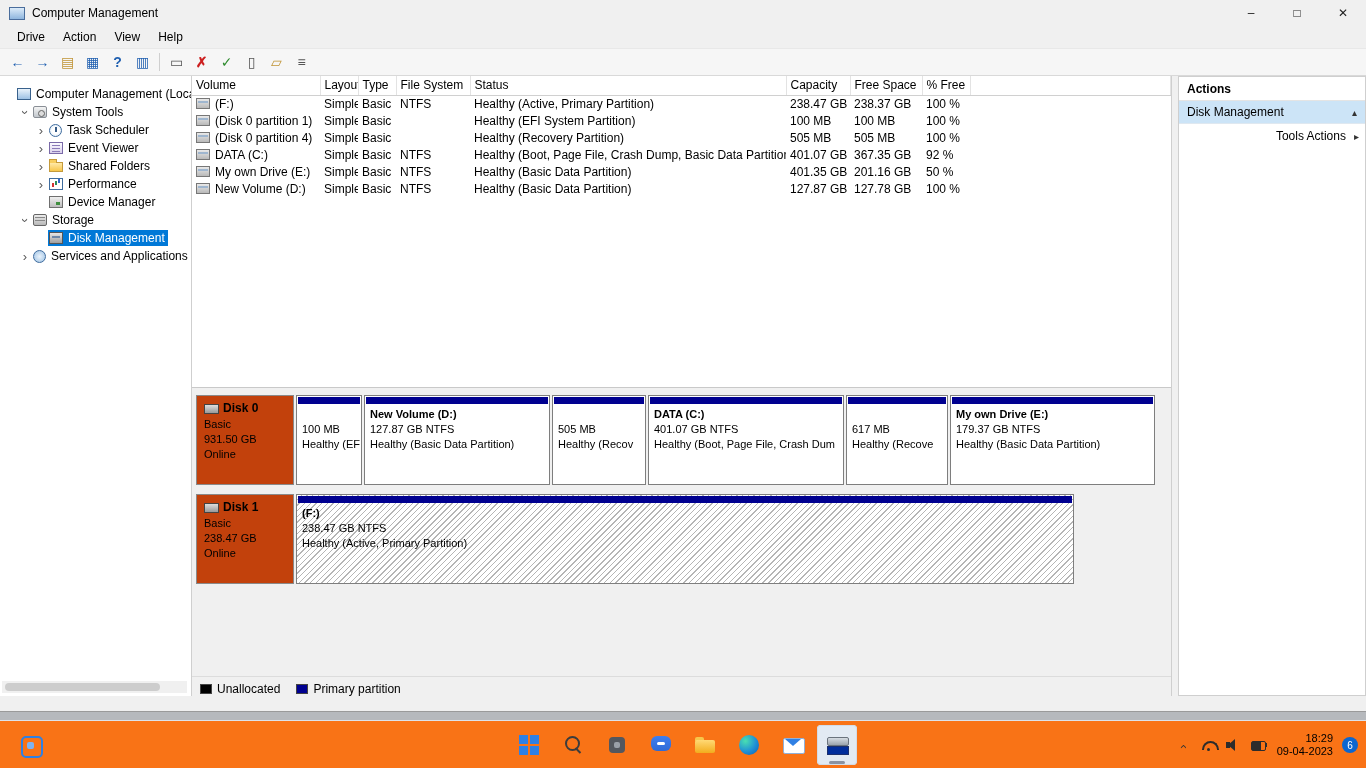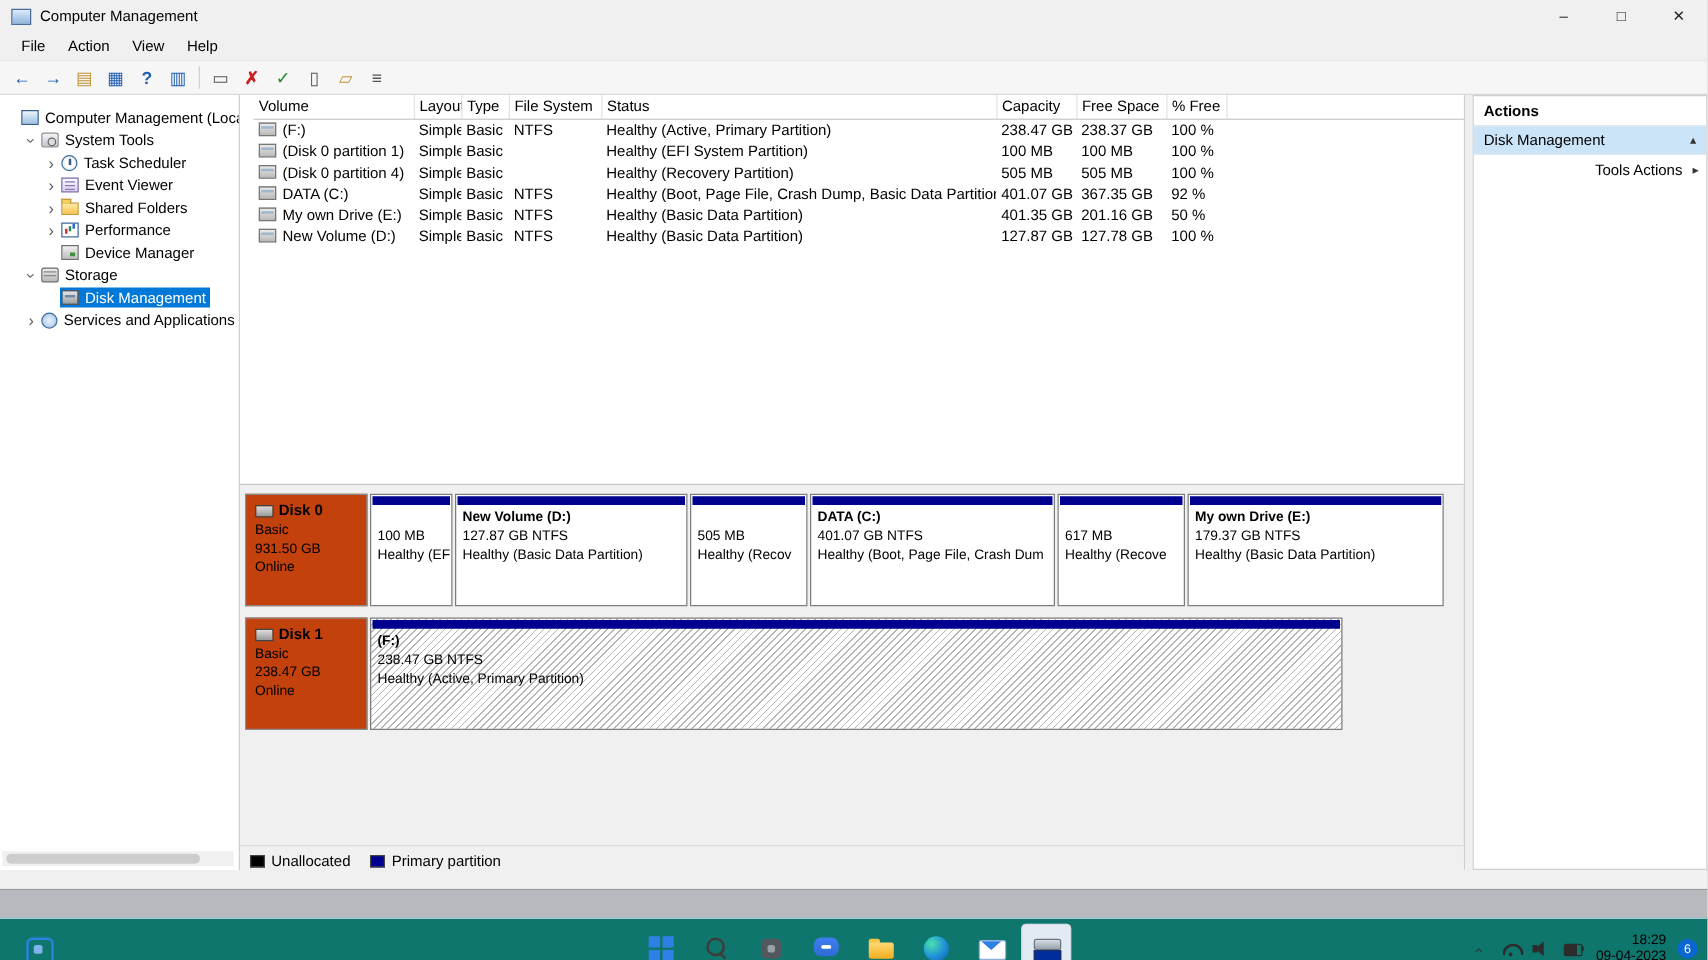--- a/index.html
+++ b/index.html
@@ -53,21 +53,21 @@
   .ticon.storage::after { content:""; position:absolute; left:1px; right:1px; top:2px; height:1px; background:#888; box-shadow:0 3px 0 #888; }
   .ticon.disk { border:1px solid #555; background:linear-gradient(#e6e6e6,#9e9e9e); }
   .ticon.disk::after { content:""; position:absolute; left:2px; right:2px; top:3px; height:2px; background:#6d87a8; }
   .ticon.services { width:13px; height:13px; border:1px solid #3f6c9e; border-radius:50%; background:radial-gradient(#eaf3fb,#9dc1e4); }
   .tree-hscroll { position:absolute; bottom:3px; left:2px; right:4px; height:12px; background:#f0f0f0; }
   .tree-hscroll .thumb { position:absolute; left:3px; top:2px; width:155px; height:8px; background:#cdcdcd; border-radius:4px; }
 
   
   .center-panel { flex:1; display:flex; flex-direction:column; background:#f0f0f0; border-right:1px solid #cfcfcf; min-width:0; }
   .volume-area { height:312px; background:#fff; border-bottom:1px solid #c9c9c9; overflow:hidden; flex:none; }
-  table { border-collapse:collapse; table-layout:fixed; width:100%; font-size:12px;margin-left:11px; }
+  table { border-collapse:collapse; table-layout:fixed; width:100%; font-size:12px; }
   th { font-weight:normal; text-align:left; border-right:1px solid #e3e3e3; border-bottom:1px solid #d0d0d0; padding:2px 4px; height:19px; white-space:nowrap; overflow:hidden; }
   td { padding:1px 4px; height:17px; white-space:nowrap; overflow:hidden; }
   .vol-cell { display:flex; align-items:center; }
   .vol-icon { width:14px; height:11px; background:linear-gradient(#e9e9e9,#b9b9b9); border:1px solid #777; margin-right:5px; position:relative; flex:none; }
   .vol-icon::after { content:""; position:absolute; left:1px; right:1px; top:2px; height:2px; background:#9fb6cf; }
 
   .graphical { flex:1; padding:7px 6px 0 4px; overflow:hidden; }
   .disk-row { display:flex; height:90px; margin-bottom:9px; }
   .disk-info { width:98px; border:1px solid #8a8a8a; background:#c2410c; padding:5px 7px; font-size:11px; line-height:15px; flex:none; }
   .disk-title { display:flex; align-items:center; font-size:12px; font-weight:bold; margin-bottom:1px; }
@@ -87,21 +87,21 @@
   .actions-panel { width:188px; background:#fff; border:1px solid #cfcfcf; margin-left:6px; font-size:12px; display:flex; flex-direction:column; flex:none; }
   .actions-title { padding:5px 8px 4px 8px; font-weight:bold; border-bottom:1px solid #e4e4e4; }
   .actions-dm { display:flex; align-items:center; background:#cce4f7; padding:4px 8px; border-bottom:1px solid #dfe8f0; }
   .dm-caret { margin-left:auto; font-size:10px; color:#333; }
   .dm-caret::after { content:"▴"; }
   .actions-more { display:flex; align-items:center; justify-content:flex-end; padding:5px 6px; }
   .ma-caret { margin-left:8px; font-size:10px; color:#333; }
   .ma-caret::after { content:"▸"; }
 
   
-  .taskbar { position:absolute; left:0; bottom:0; width:1366px; height:34px; background:#0f766e; border-top:1px solid #dde3ea; }
+  .taskbar { position:absolute; left:0; bottom:0; width:1366px; height:48px; background:#f97316; border-top:1px solid #dde3ea; }
   .tb-widgets { position:absolute; left:14px; top:8px; width:32px; height:32px; display:flex; align-items:center; justify-content:center; border-radius:4px; }
   .tb-center { position:absolute; left:50%; top:4px; transform:translateX(-50%); display:flex; gap:4px; }
   .tb-app { width:40px; height:40px; border-radius:4px; display:flex; align-items:center; justify-content:center; position:relative; }
   .tb-app.active { background:#e2eaf3; box-shadow:inset 0 0 0 1px #d2dce8; }
   .tb-app.active::after { content:""; position:absolute; bottom:1px; left:50%; transform:translateX(-50%); width:16px; height:3px; border-radius:2px; background:#8a93a3; }
   .app-icon { width:24px; height:24px; position:relative; display:inline-block; }
   .app-icon::before, .app-icon::after { content:""; position:absolute; }
   .app-icon.start::before { left:2px; top:2px; width:9px; height:9px; background:#2f80e4; box-shadow:11px 0 0 #2f80e4, 0 11px 0 #2f80e4, 11px 11px 0 #2f80e4; }
   .app-icon.search::before { left:4px; top:3px; width:11px; height:11px; border:2px solid #3c3c3c; border-radius:50%; }
   .app-icon.search::after { left:16px; top:14px; width:2px; height:7px; background:#3c3c3c; transform:rotate(-45deg); }
@@ -142,21 +142,21 @@
     <span class="tb-title">Computer Management</span>
     <div class="win-controls">
       <div class="win-btn">–</div>
       <div class="win-btn">□</div>
       <div class="win-btn">✕</div>
     </div>
   </div>
 
   <div class="menubar">
 
-  <span class="menu-item">File</span>
+  <span class="menu-item">Drive</span>
       <span class="menu-item">Action</span>
       <span class="menu-item">View</span>
       <span class="menu-item">Help</span>
     </div>
 
   <div class="toolbar">
     <span class="tgroup">
 
     <span class="tool-btn c-blue">←</span>
         <span class="tool-btn c-blue">→</span>

